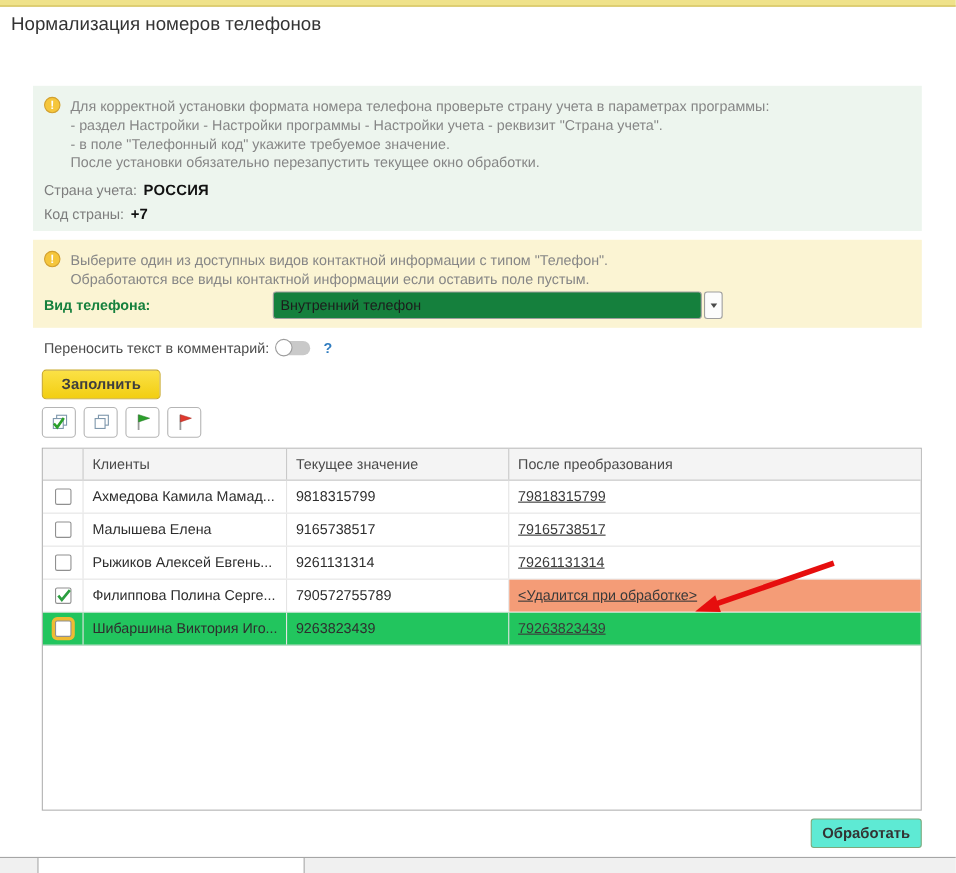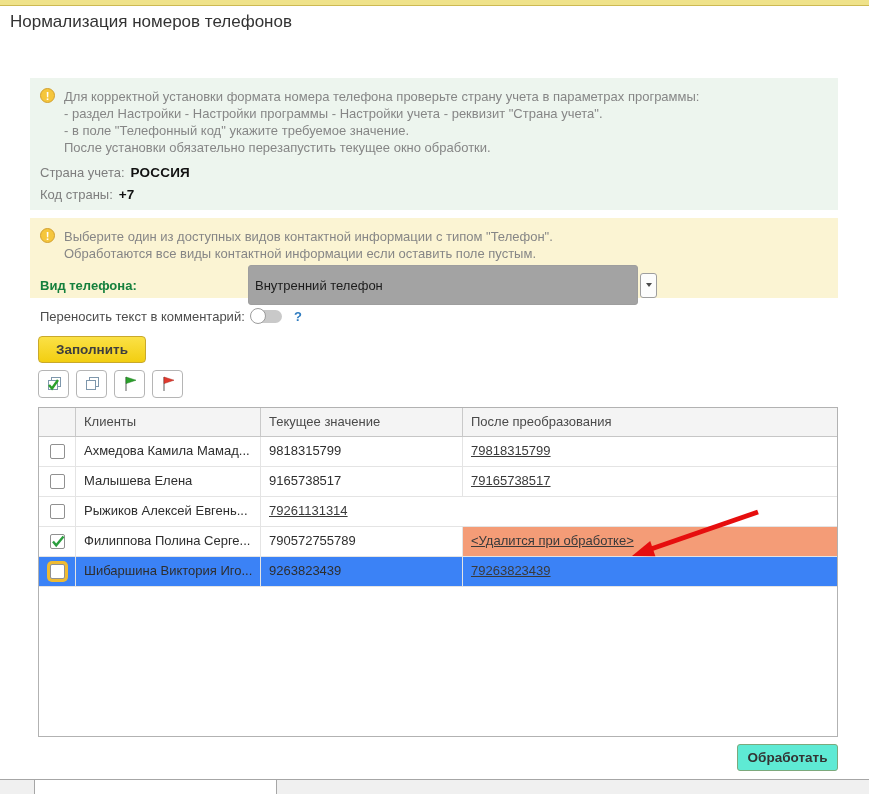--- a/index.html
+++ b/index.html
@@ -19,21 +19,21 @@
              color:#fff;font-weight:700;font-size:11px;line-height:15px;text-align:center;box-sizing:border-box;}
   .msg{color:#868686;line-height:17px;}
 
   .kv{margin-left:10px;color:#7d7d7d;}
   .kv1{margin-top:9px;}
   .kv2{margin-top:7px;}
   .kv b{color:#111;font-size:13.5px;margin-left:6px;letter-spacing:.2px;}
 
   .combo-row{position:absolute;left:10px;top:47px;display:flex;align-items:center;}
   .combo-label{width:208px;color:#15803d;font-weight:bold;}
-  .combo-input{width:390px;height:40px;background:#a3a3a3;border:1px solid #9e9e9e;border-radius:3px;
+  .combo-input{width:390px;height:25px;background:#15803d;border:1px solid #9e9e9e;border-radius:3px;
                display:flex;align-items:center;padding-left:6px;color:#1c1c1c;box-sizing:border-box;}
   .combo-btn{width:17px;height:25px;margin-left:2px;background:#fcfcfc;border:1px solid #9e9e9e;border-radius:3px;
              display:flex;align-items:center;justify-content:center;box-sizing:border-box;cursor:pointer;}
   .caret{width:0;height:0;border-left:3.5px solid transparent;border-right:3.5px solid transparent;border-top:4px solid #4a4a4a;}
 
   .toggle-row{position:absolute;left:40px;top:307px;display:flex;align-items:center;height:18px;}
   .toggle-label{width:210px;color:#4c4c4c;}
   .toggle{position:relative;width:30px;height:13px;background:#c9c9c9;border-radius:7px;margin-left:2px;cursor:pointer;}
   .knob{position:absolute;left:-2px;top:-2px;width:16px;height:16px;border-radius:50%;background:#fff;
         border:1px solid #9c9c9c;box-sizing:border-box;}
@@ -58,21 +58,21 @@
   .c3{flex:1 1 auto;border-right:none !important;}
 
   .trow{display:flex;height:29px;border-bottom:1px solid #e4e4e4;cursor:default;}
   .tc{line-height:28px;padding-left:8px;box-sizing:border-box;border-right:1px solid #e4e4e4;
       overflow:hidden;white-space:nowrap;color:#2e2e2e;}
   .cbw{display:flex;align-items:center;justify-content:center;padding-left:0;}
   .cb{position:relative;width:15px;height:15px;border:1px solid #909090;border-radius:2px;background:#fff;
       box-sizing:border-box;cursor:pointer;flex:0 0 auto;}
   .cb svg{position:absolute;left:-1px;top:-2px;width:16px;height:16px;}
   .cb.focus{box-shadow:0 0 0 3px #EFBB33;}
-  .hl-row{background:#3b82f6;}
+  .hl-row{background:#22c55e;}
   .warn-cell{background:#F49C77;}
   .vlink{text-decoration:underline;color:#3a3a3a;cursor:pointer;}
 
   .btn-process{position:absolute;left:737px;top:744px;width:101px;height:27px;background:#5eead4;
                border:1px solid #7CA97C;border-radius:3px;display:flex;align-items:center;justify-content:center;
                color:#333;font-weight:600;font-size:13.5px;cursor:pointer;box-sizing:border-box;}
 
   .bottom-line{position:absolute;left:0;top:779px;width:869px;height:1px;background:#a6a6a6;}
   .bottom-bar{position:absolute;left:0;top:780px;width:869px;height:14px;background:#f0f0f0;}
   .bottom-tab{position:absolute;left:34px;top:0;width:243px;height:14px;background:#fff;
@@ -186,20 +186,21 @@
           </div>
           <div class="tc c1">Малышева Елена</div>
           <div class="tc c2">9165738517</div>
           <div class="tc c3"><span class="vlink">79165738517</span></div>
         </div>
         <div class="trow">
           <div class="tc c0 cbw">
             <span class="cb"></span>
           </div>
           <div class="tc c1">Рыжиков Алексей Евгень...</div>
+          <div class="tc c2">9261131314</div>
           <div class="tc c3"><span class="vlink">79261131314</span></div>
         </div>
         <div class="trow">
           <div class="tc c0 cbw">
             <span class="cb">
               <svg viewBox="0 0 16 16">
                 <path d="M3 8.5l3.2 3.8L13.5 3.5" fill="none" stroke="#2B9E3F" stroke-width="2.4"></path>
               </svg>
             </span>
           </div>

